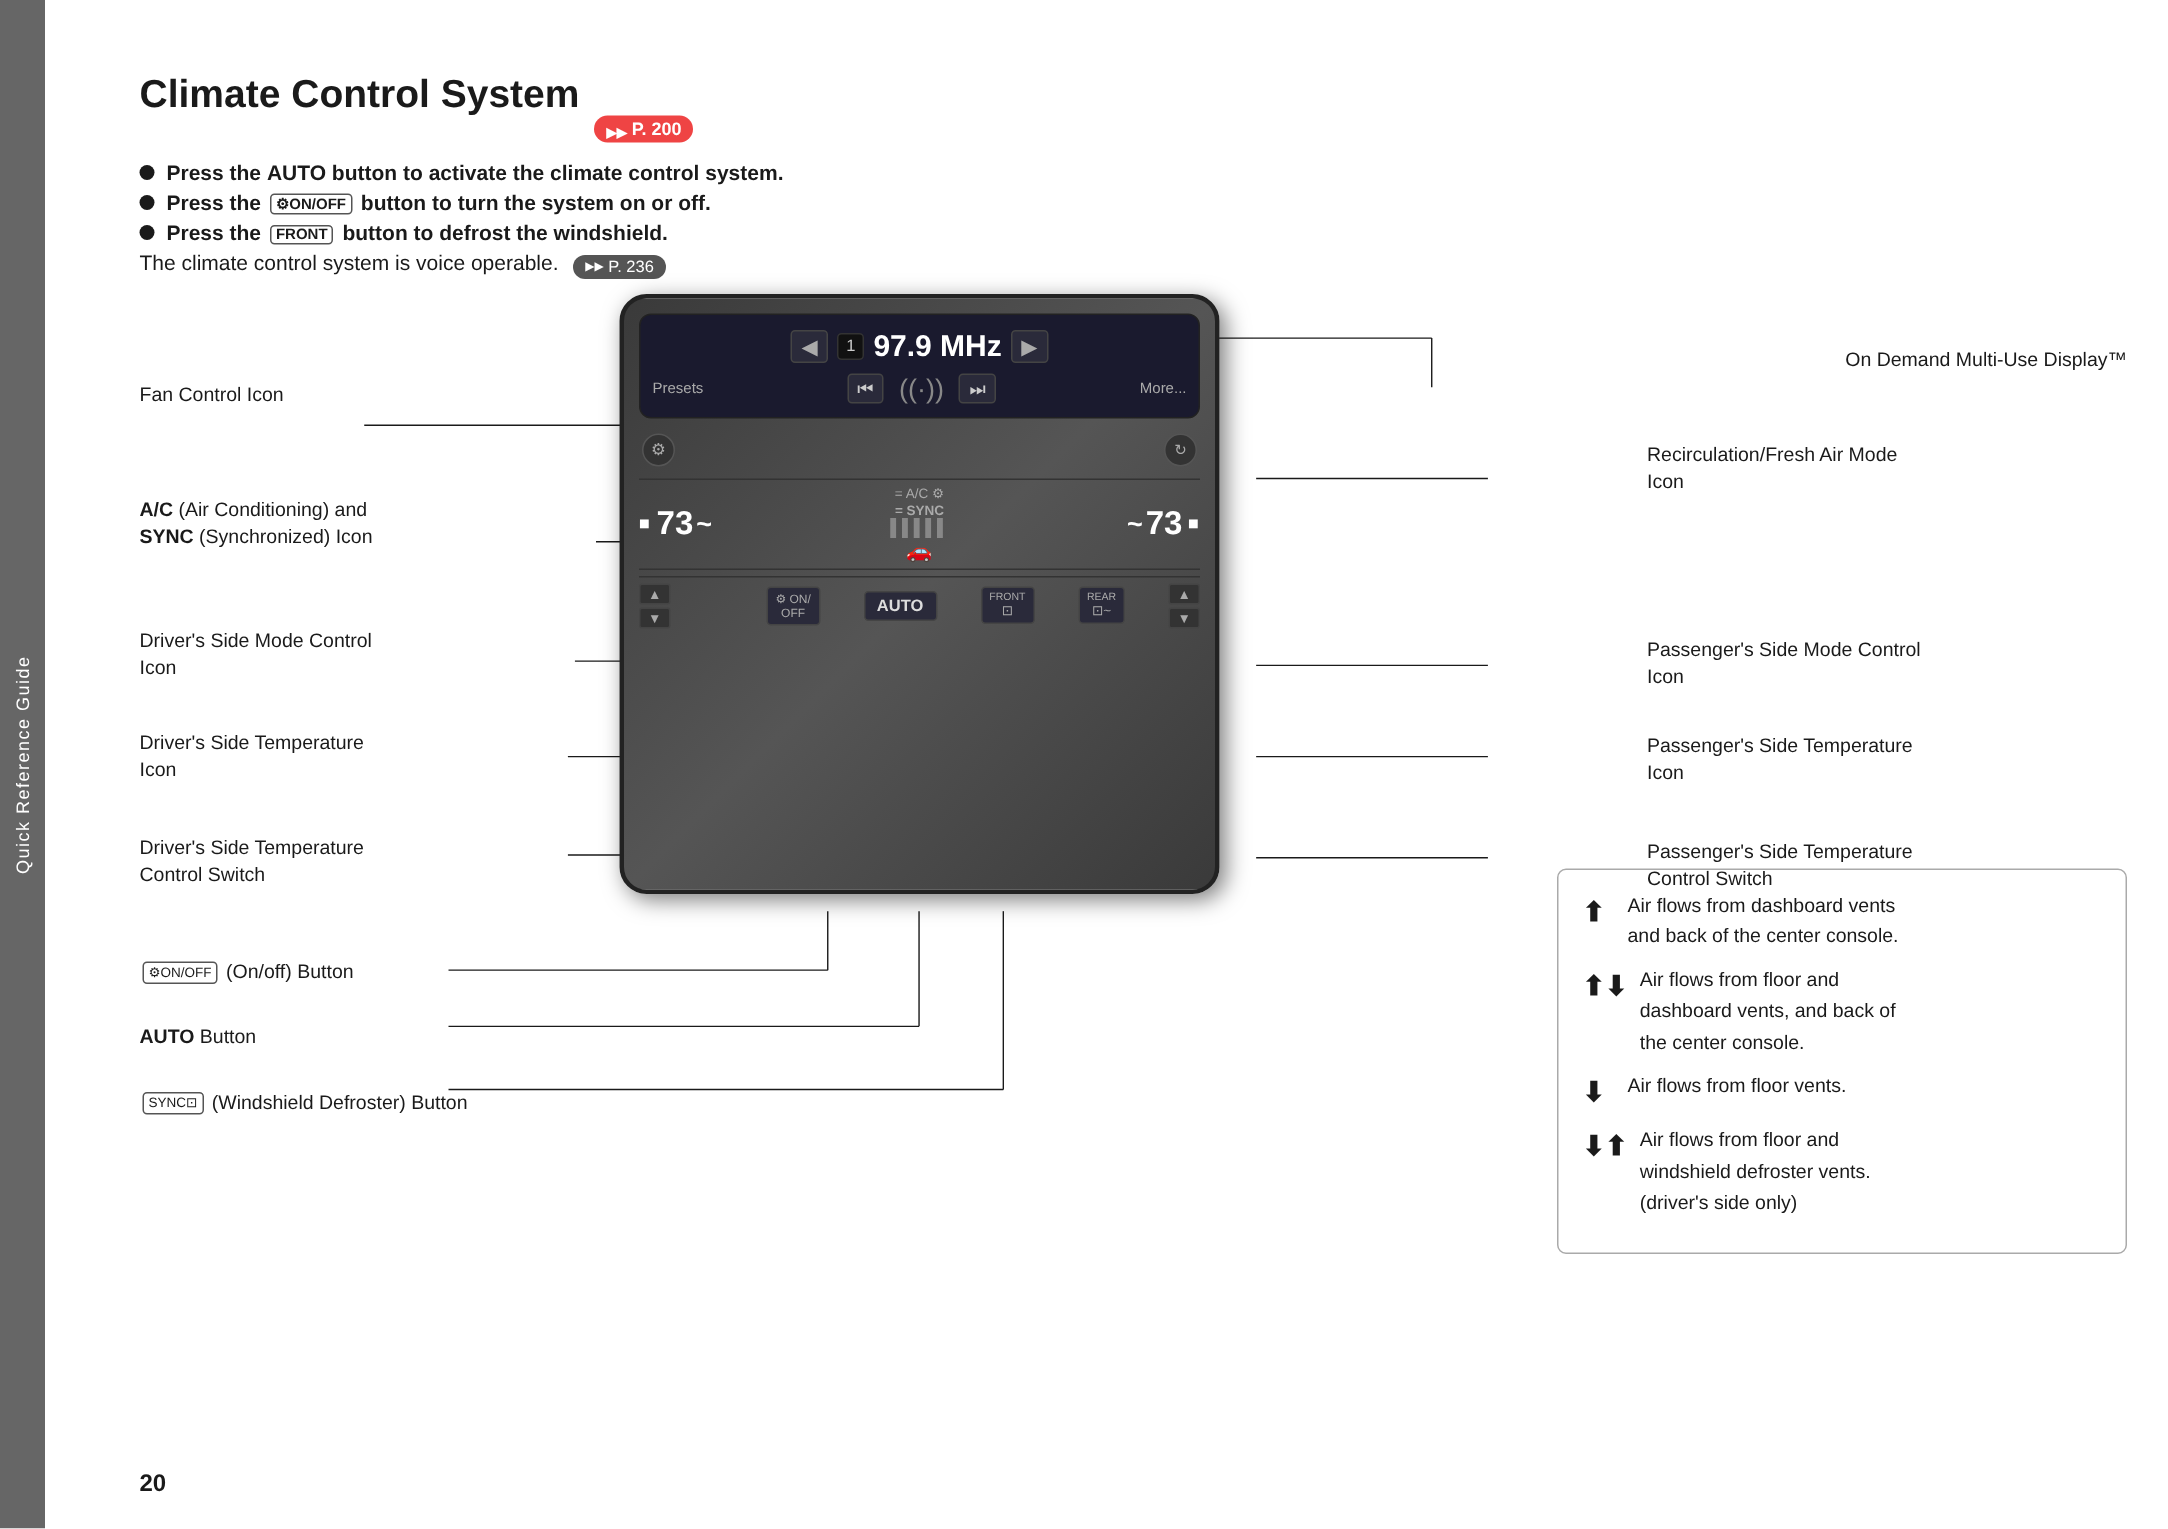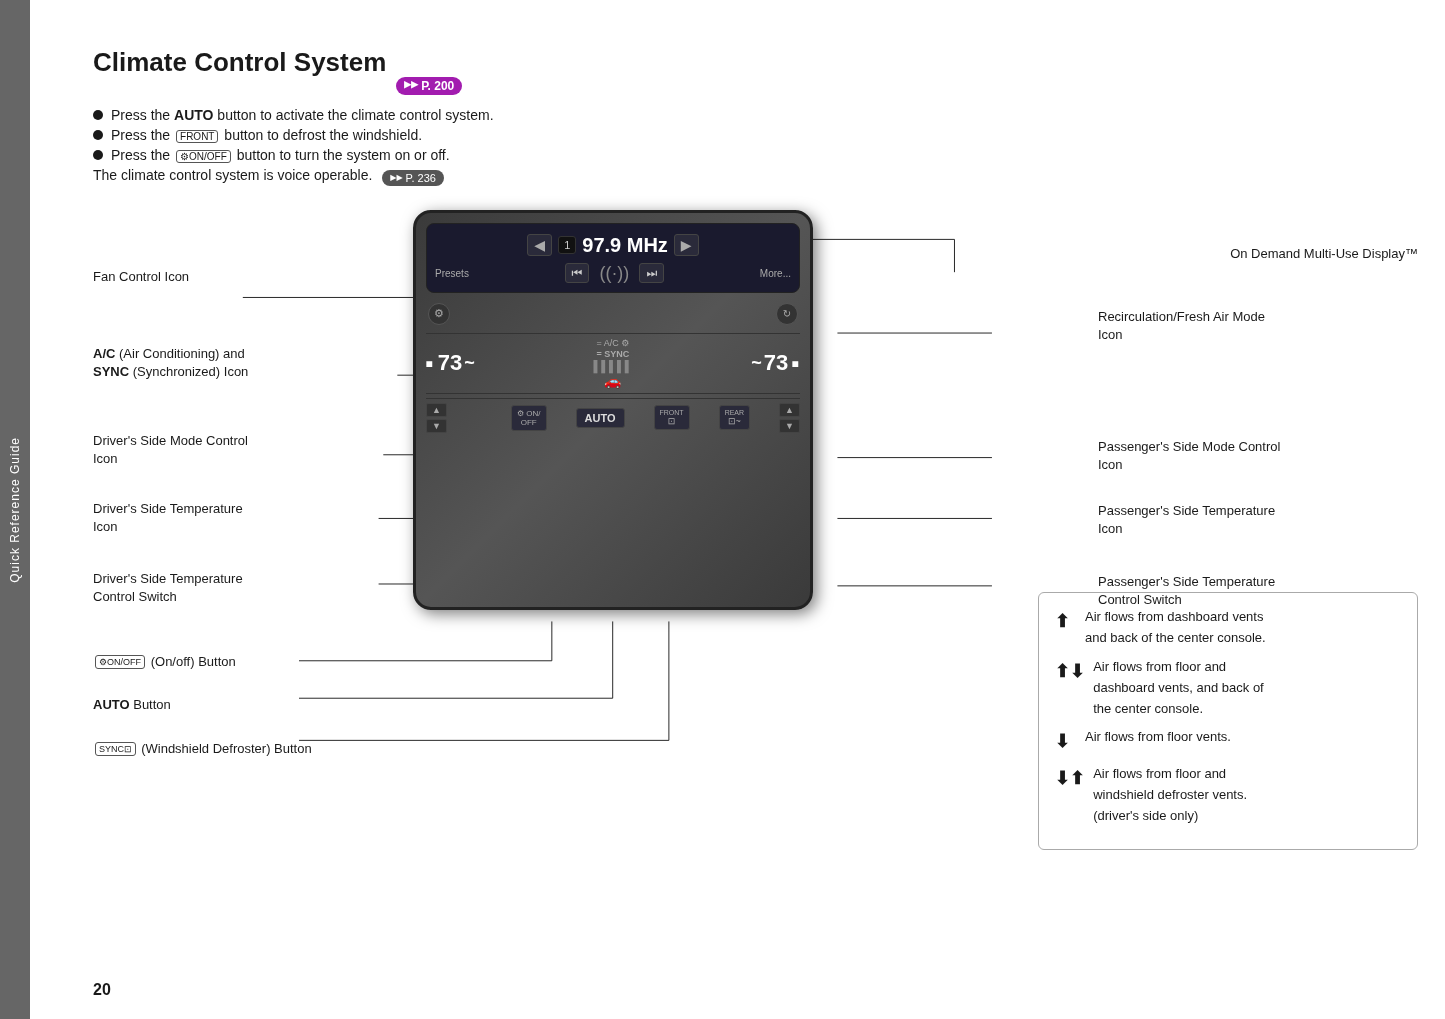--- a/index.html
+++ b/index.html
@@ -46,39 +46,40 @@
     
     .page-title {
       font-size: 26px;
       font-weight: bold;
       display: flex;
       align-items: center;
       gap: 10px;
       margin-bottom: 12px;
     }
     .page-ref-badge {
-      background: #a21caf;
+      background: #ef4444;
       color: #fff;
       font-size: 12px;
       font-weight: bold;
       padding: 2px 8px;
       border-radius: 10px;
       display: inline-flex;
-      align-items: flex-start;
+      align-items: flex-end;
       gap: 3px;
       margin-top: 47px;
     }
     .page-ref-badge::before {
       content: '▶▶';
       font-size: 9px;
     }
 
     
     .bullet-list {
       list-style: none;
+      font-weight: bold;
     }
     .bullet-list li {
       display: flex;
       align-items: flex-start;
       gap: 8px;
       margin-bottom: 4px;
       font-size: 14px;
     }
     .bullet-dot {
       width: 10px;
@@ -109,21 +110,20 @@
       align-items: center;
       gap: 3px;
       margin-left: 6px;
     }
     .voice-badge::before {
       content: '▶▶';
       font-size: 8px;
     }
     .voice-line {
       font-size: 14px;
-      margin-bottom: 14px;
     }
 
     
     .diagram-area {
       position: relative;
       width: 100%;
       height: 650px;
     }
 
     
@@ -451,25 +451,25 @@
     </span>
   </div>
 
   <ul class="bullet-list">
     <li>
       <span class="bullet-dot"></span>
       <span>Press the <strong>AUTO</strong> button to activate the climate control system.</span>
     </li>
     <li>
       <span class="bullet-dot"></span>
-      <span>Press the <span class="inline-badge">FRONT</span> button to defrost the windshield.</span>
+      <span>Press the <span class="inline-badge">⚙ON/OFF</span> button to turn the system on or off.</span>
     </li>
     <li>
       <span class="bullet-dot"></span>
-      <span>Press the <span class="inline-badge">⚙ON/OFF</span> button to turn the system on or off.</span>
+      <span>Press the <span class="inline-badge">FRONT</span> button to defrost the windshield.</span>
     </li>
   </ul>
 
   <div class="voice-line">
     <span>The climate control system is voice operable.</span>
     <span class="voice-badge">
       <span>P. 236</span>
     </span>
   </div>
 

